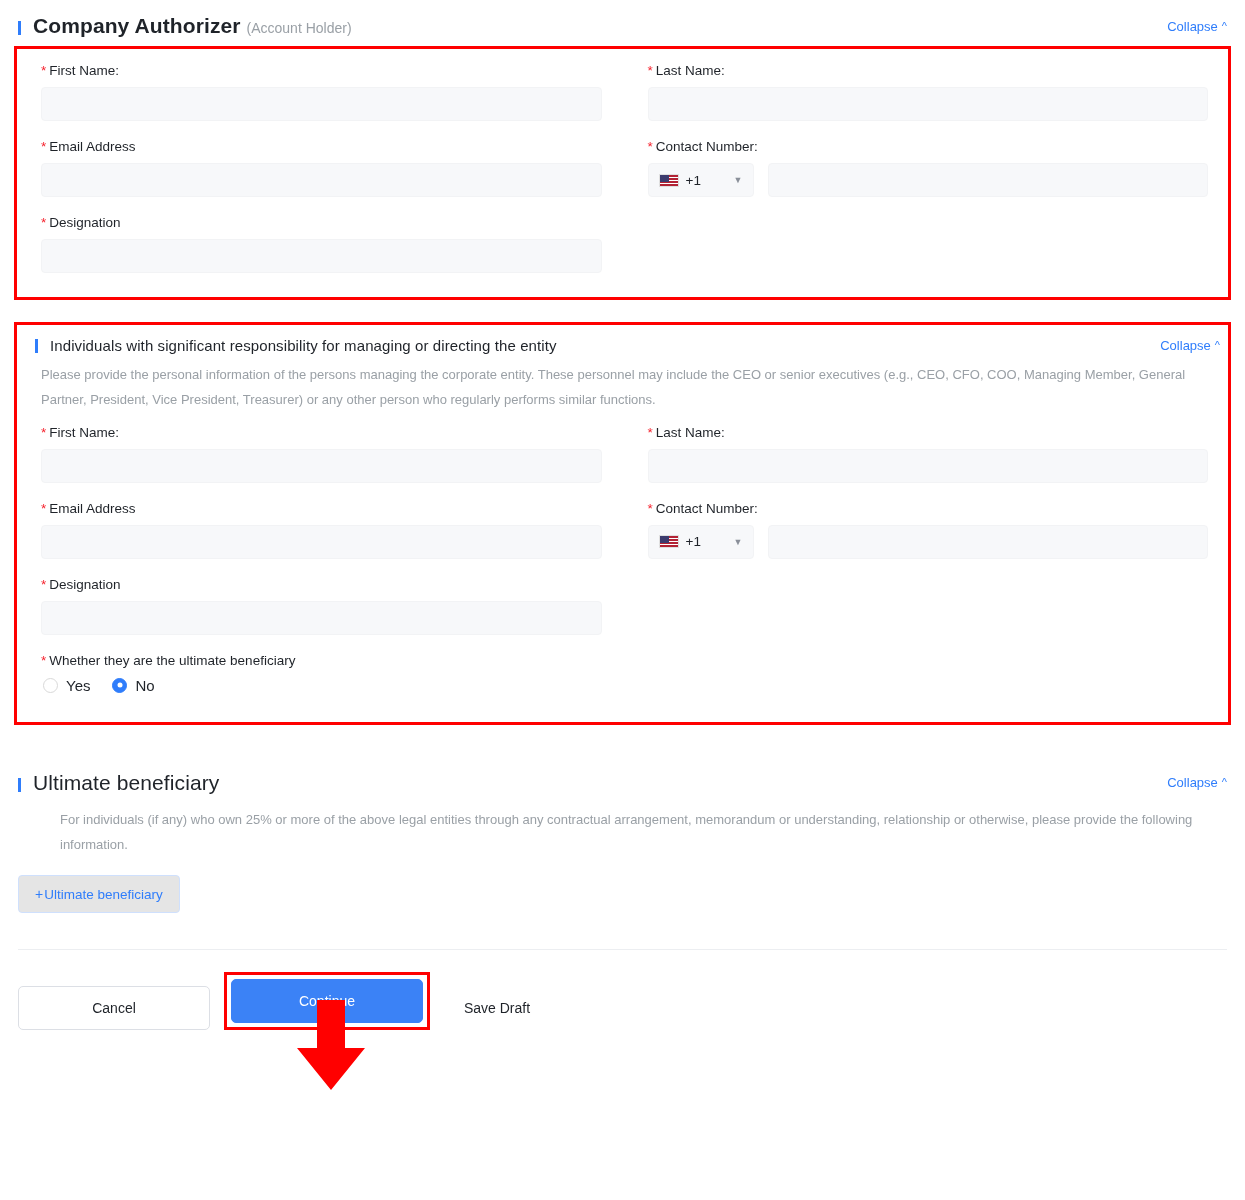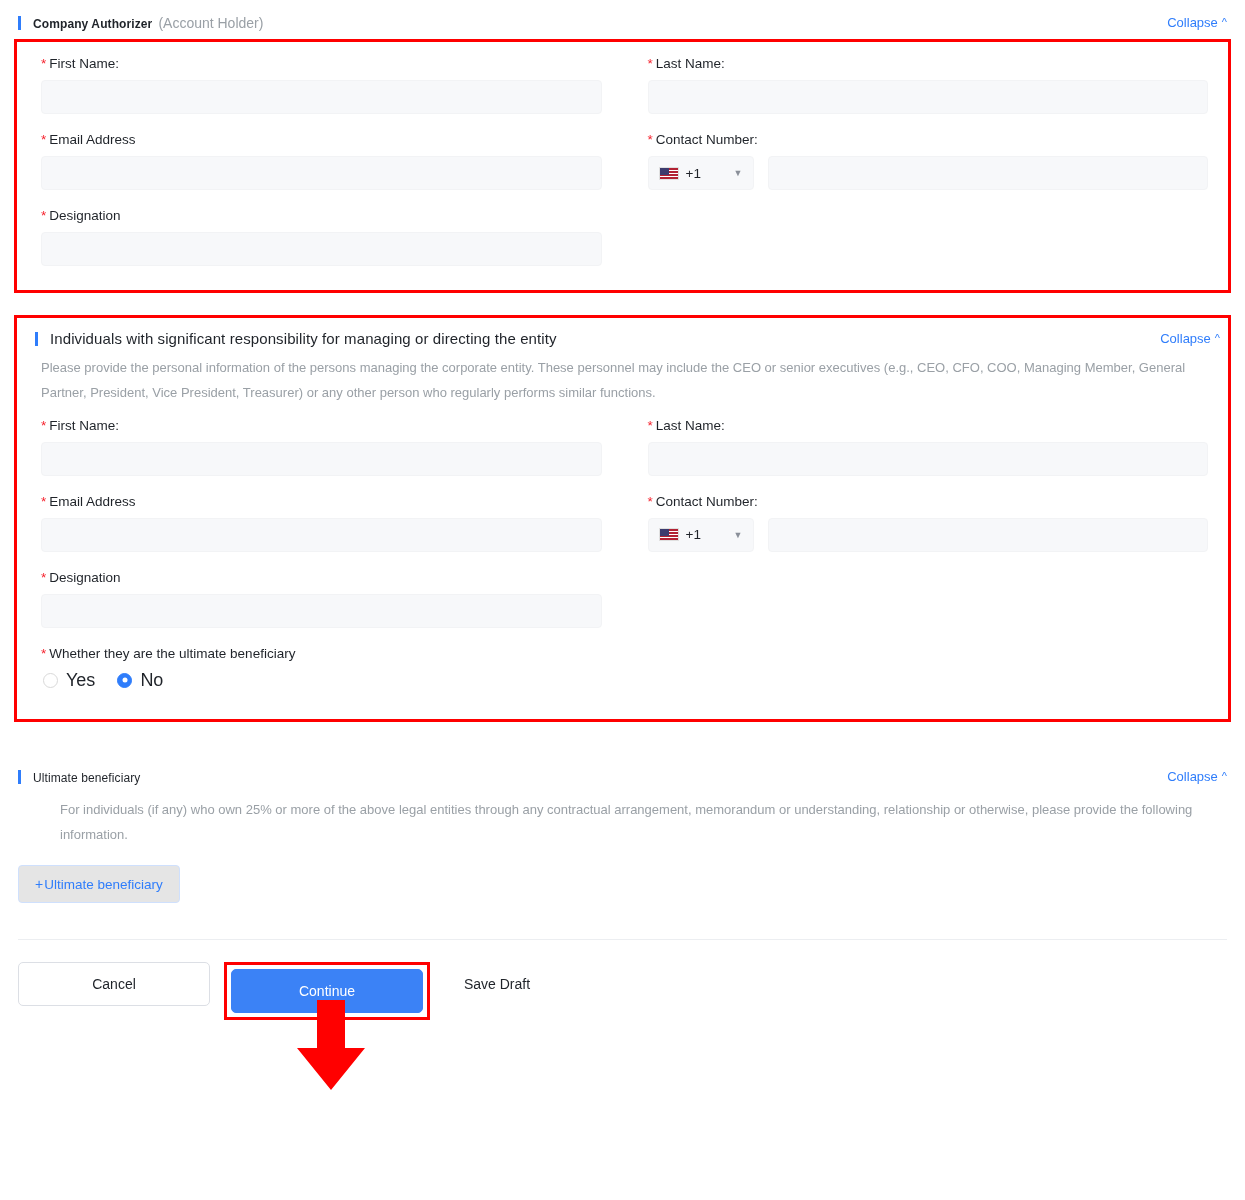--- a/index.html
+++ b/index.html
@@ -37,21 +37,21 @@
   .bar {
     display: inline-block;
     width: 3px;
     height: 14px;
     background: #2f7dfb;
     margin-right: 6px;
     position: relative;
     top: 2px;
   }
   .sec-title {
-    font-size: 12px;
+    font-size: 21px;
     font-weight: bold;
     color: #1f2329;
     letter-spacing: .1px;
   }
   .sec-sub {
     font-size: 14px;
     color: #9aa0a6;
     font-weight: normal;
   }
   .collapse-link {
@@ -169,21 +169,21 @@
     display: flex;
     align-items: center;
     gap: 22px;
     padding-left: 2px;
   }
   .radio-item {
     display: flex;
     align-items: center;
     gap: 8px;
     cursor: pointer;
-    font-size: 18px;
+    font-size: 15px;
   }
   .radio {
     width: 15px;
     height: 15px;
     border-radius: 50%;
     border: 1px solid #d9d9d9;
     background: #fff;
     display: inline-block;
     position: relative;
     flex: 0 0 auto;
@@ -226,21 +226,21 @@
     height: 92px;
   }
 
   
   .divider {
     border-top: 1px solid #eceef1;
     margin: 36px 18px 0 18px;
   }
   .footer {
     display: flex;
-    align-items: flex-start;
+    align-items: flex-end;
     gap: 0;
     padding: 22px 0 20px 18px;
   }
   .btn {
     font-size: 14px;
     font-family: "Liberation Sans", sans-serif;
     border-radius: 5px;
     cursor: pointer;
     height: 44px;
     display: flex;

